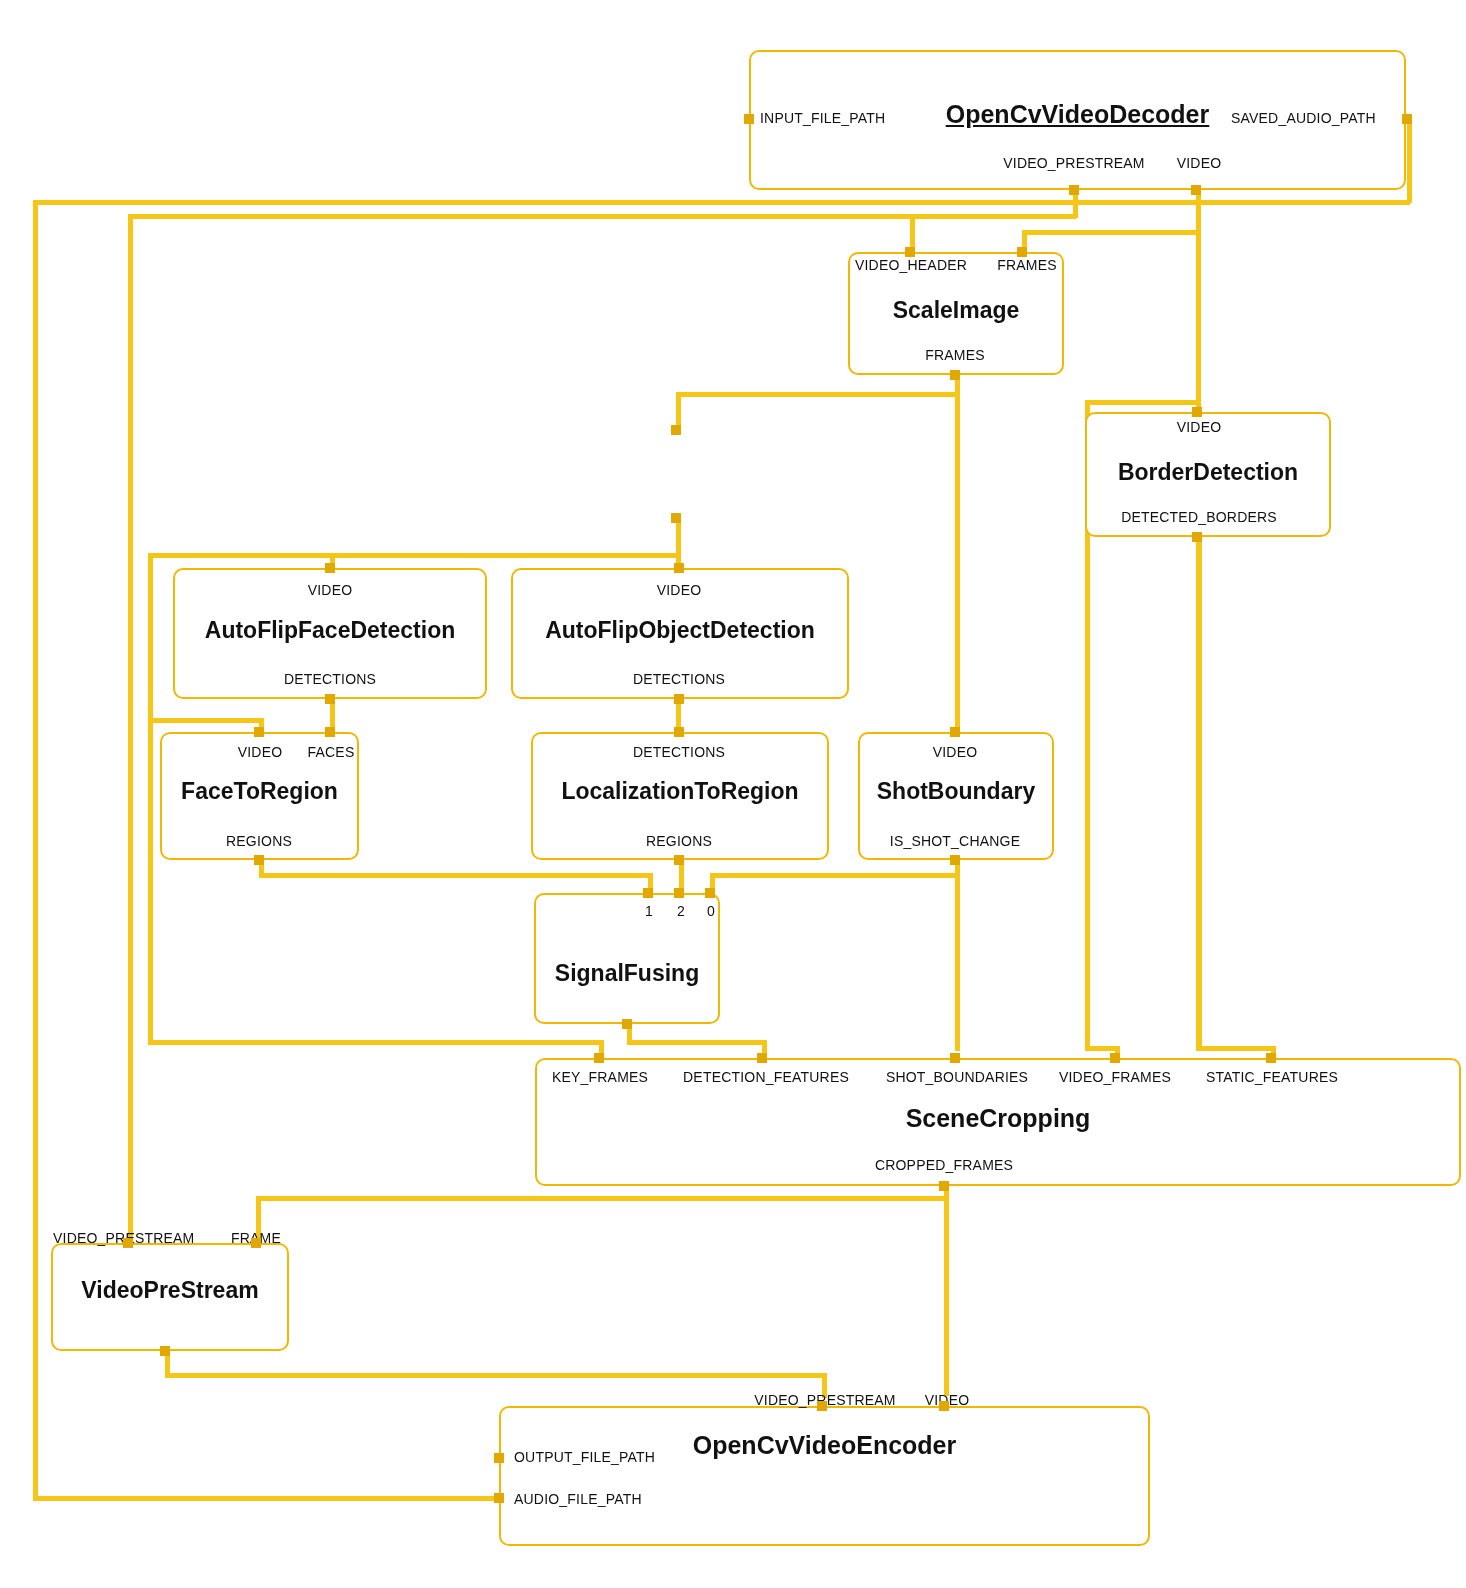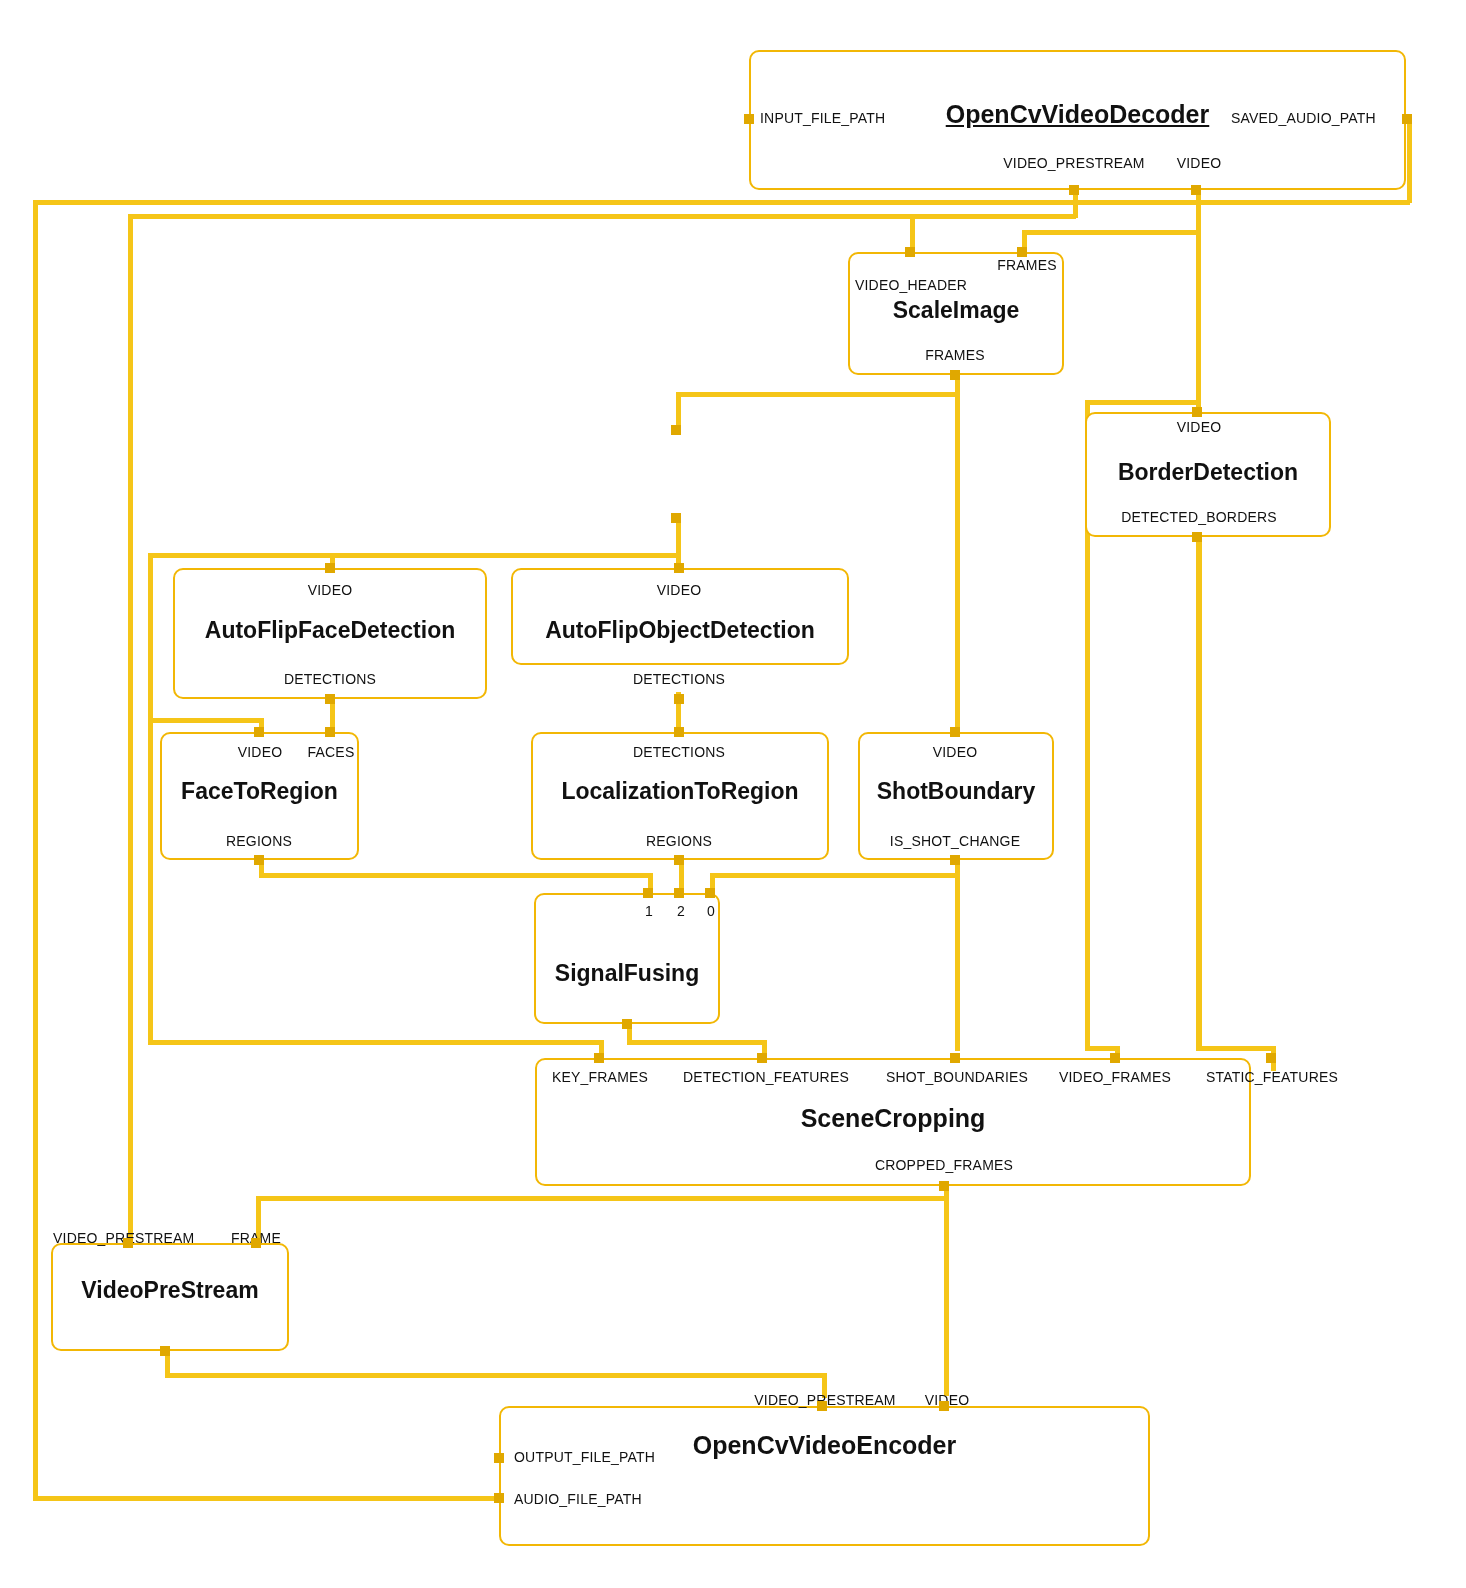--- a/index.html
+++ b/index.html
@@ -146,21 +146,21 @@
   <div class="port-label" style="left:1231px; top:110px;">SAVED_AUDIO_PATH</div>
   <div class="port-sq" style="left:1402px; top:114px;"></div>
   <div class="port-label center" style="left:1074px; top:155px;">VIDEO_PRESTREAM</div>
   <div class="port-sq" style="left:1069px; top:185px;"></div>
   <div class="port-label center" style="left:1199px; top:155px;">VIDEO</div>
   <div class="port-sq" style="left:1191px; top:185px;"></div>
 
   <div class="node" style="left:848px; top:252px; width:216px; height:123px;">
     <div class="node-title" style="top:43px; font-size:23px;">ScaleImage</div>
   </div>
-  <div class="port-label center" style="left:911px; top:257px;margin-top:20px;">VIDEO_HEADER</div>
+  <div class="port-label center" style="left:911px; top:257px;">VIDEO_HEADER</div>
   <div class="port-sq" style="left:905px; top:247px;"></div>
   <div class="port-label center" style="left:1027px; top:257px;">FRAMES</div>
   <div class="port-sq" style="left:1017px; top:247px;"></div>
   <div class="port-label center" style="left:955px; top:347px;">FRAMES</div>
   <div class="port-sq" style="left:950px; top:370px;"></div>
 
   <div class="node" style="left:1085px; top:412px; width:246px; height:125px;">
     <div class="node-title" style="top:45px; font-size:23px;">BorderDetection</div>
   </div>
   <div class="port-label center" style="left:1199px; top:419px;">VIDEO</div>
@@ -172,21 +172,21 @@
   <div class="port-sq" style="left:671px; top:513px;"></div>
 
   <div class="node" style="left:173px; top:568px; width:314px; height:131px;">
     <div class="node-title" style="top:47px; font-size:23px;">AutoFlipFaceDetection</div>
   </div>
   <div class="port-label center" style="left:330px; top:582px;">VIDEO</div>
   <div class="port-sq" style="left:325px; top:563px;"></div>
   <div class="port-label center" style="left:330px; top:671px;">DETECTIONS</div>
   <div class="port-sq" style="left:325px; top:694px;"></div>
 
-  <div class="node" style="left:511px; top:568px; width:338px; height:97px;">
+  <div class="node" style="left:511px; top:568px; width:338px; height:131px;">
     <div class="node-title" style="top:47px; font-size:23px;">AutoFlipObjectDetection</div>
   </div>
   <div class="port-label center" style="left:679px; top:582px;">VIDEO</div>
   <div class="port-sq" style="left:674px; top:563px;"></div>
   <div class="port-label center" style="left:679px; top:671px;">DETECTIONS</div>
   <div class="port-sq" style="left:674px; top:694px;"></div>
 
   <div class="node" style="left:160px; top:732px; width:199px; height:128px;">
     <div class="node-title" style="top:44px; font-size:23px;">FaceToRegion</div>
   </div>
@@ -217,21 +217,21 @@
     <div class="node-title" style="top:48px; font-size:23px;margin-top:17px;">SignalFusing</div>
   </div>
   <div class="port-label center" style="left:649px; top:903px;">1</div>
   <div class="port-sq" style="left:643px; top:888px;"></div>
   <div class="port-label center" style="left:681px; top:903px;">2</div>
   <div class="port-sq" style="left:674px; top:888px;"></div>
   <div class="port-label center" style="left:711px; top:903px;">0</div>
   <div class="port-sq" style="left:705px; top:888px;"></div>
   <div class="port-sq" style="left:622px; top:1019px;"></div>
 
-  <div class="node" style="left:535px; top:1058px; width:716px; height:128px;">
+  <div class="node" style="left:535px; top:1058px; width:926px; height:128px;">
     <div class="node-title" style="top:44px; font-size:25px;">SceneCropping</div>
   </div>
   <div class="port-label center" style="left:600px; top:1069px;">KEY_FRAMES</div>
   <div class="port-sq" style="left:594px; top:1053px;"></div>
   <div class="port-label center" style="left:766px; top:1069px;">DETECTION_FEATURES</div>
   <div class="port-sq" style="left:757px; top:1053px;"></div>
   <div class="port-label center" style="left:957px; top:1069px;">SHOT_BOUNDARIES</div>
   <div class="port-sq" style="left:950px; top:1053px;"></div>
   <div class="port-label center" style="left:1115px; top:1069px;">VIDEO_FRAMES</div>
   <div class="port-sq" style="left:1110px; top:1053px;"></div>

